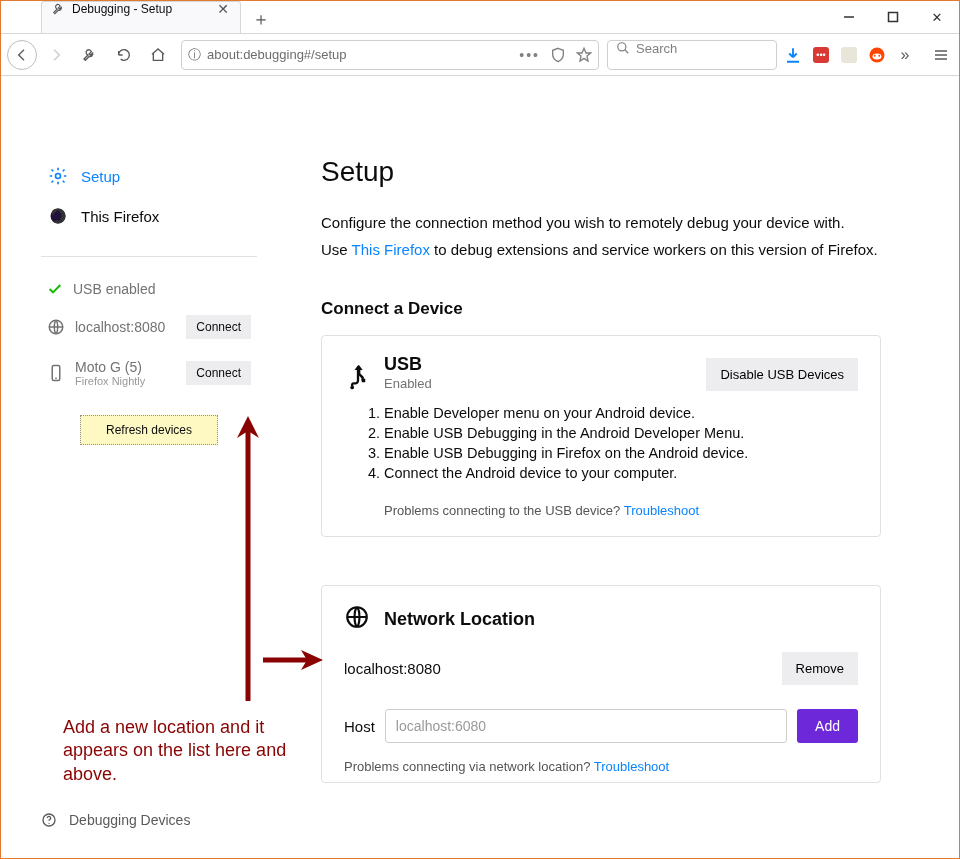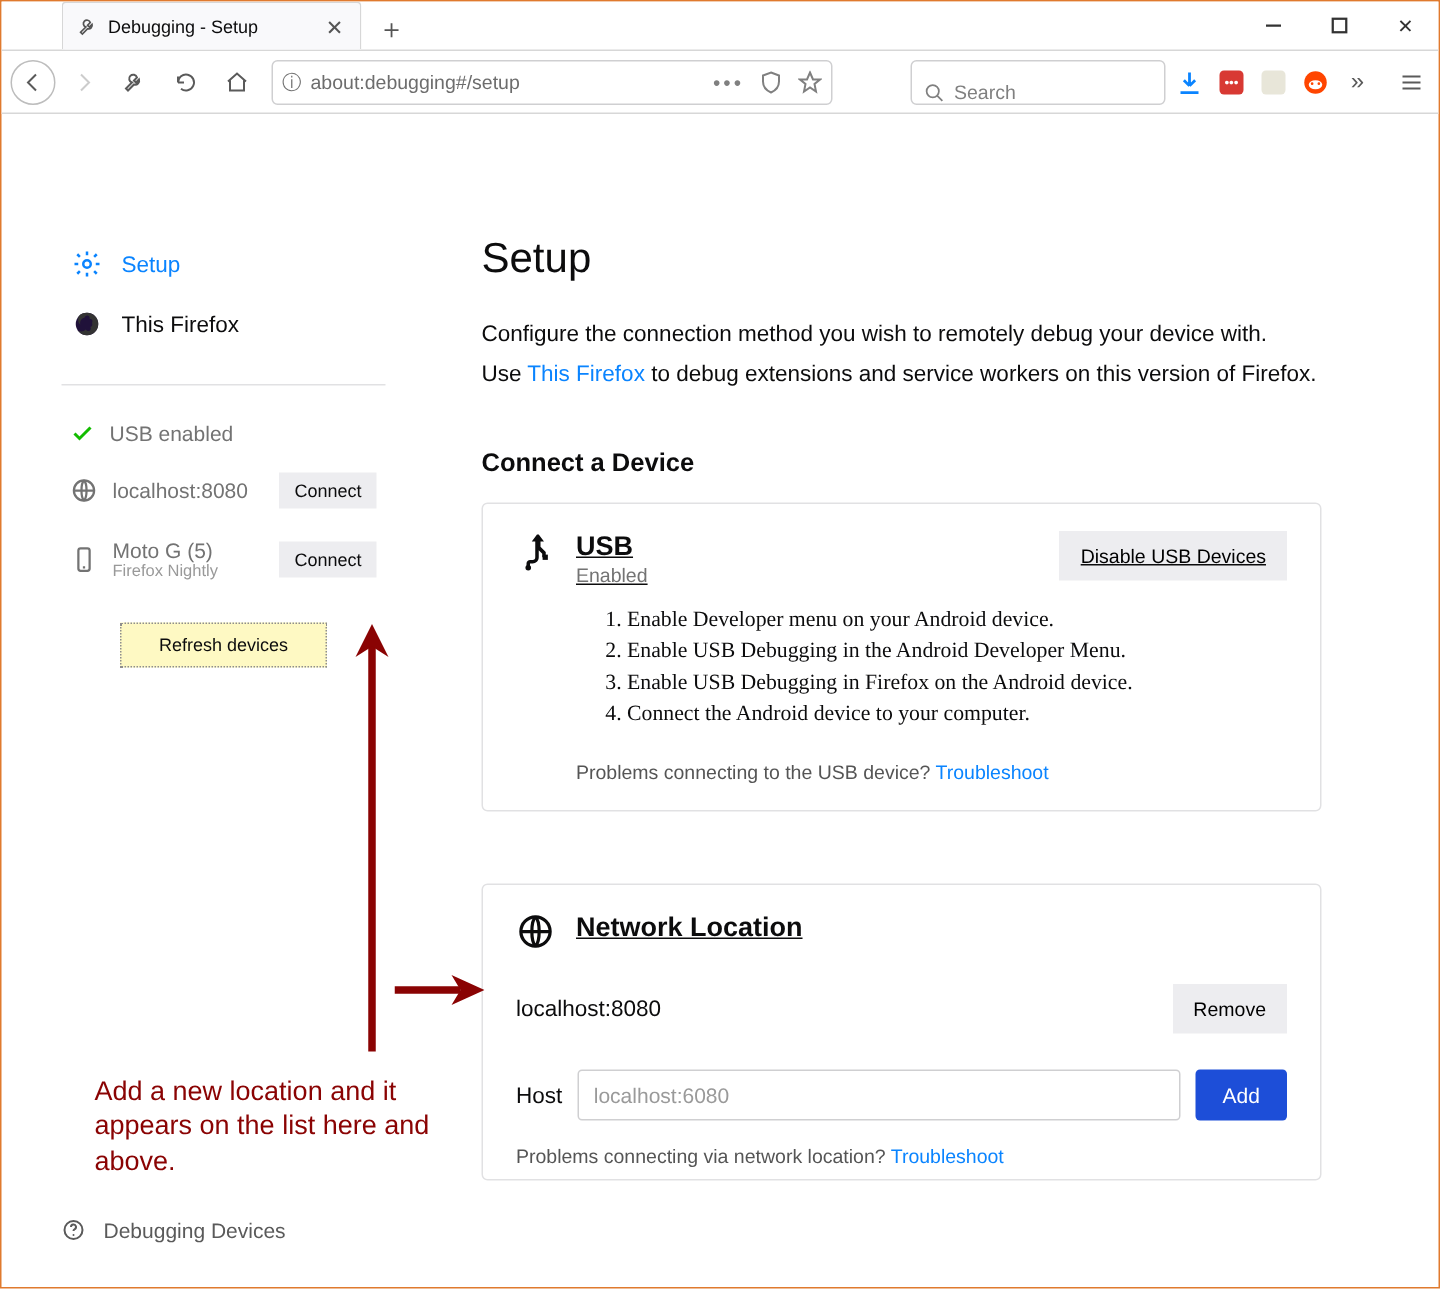--- a/index.html
+++ b/index.html
@@ -17,21 +17,21 @@
   
   .window-titlebar {
     height: 33px;
     background: #fff;
     display: flex;
     align-items: stretch;
     border-bottom: 1px solid #d7d7d7;
   }
   .tab-strip { display:flex; align-items:flex-end; padding-left:40px; flex:1; }
   .tab {
-    display:flex; align-items:center; gap:6px;
+    display:flex; gap:6px;
     height:32px; padding:0 10px;
     background:#f9f9fb;
     border:1px solid #d7d7d7; border-bottom:none;
     border-top-left-radius:3px; border-top-right-radius:3px;
     min-width:200px;
   }
   .tab-label { flex:1; font-size:12px; color:#0c0c0d; }
   .tab-close { width:14px; height:14px; color:#555; display:flex; align-items:center; justify-content:center; font-size:14px; line-height:1;}
   .newtab-btn {
     width:28px; height:28px; margin-left:6px; display:flex; align-items:center; justify-content:center;
@@ -60,23 +60,23 @@
   .nav-btn.circled { border:1px solid #bdbdbd; border-radius:50%; width:30px; height:30px;}
   .urlbar {
     flex:1; display:flex; align-items:center;
     border:1px solid #cfcfd1; border-radius:4px; height:30px;
     margin:0 4px; padding:0 6px; gap:6px; min-width:320px;
   }
   .urlbar .info-icon { color:#737373; font-size:13px;}
   .urlbar .url-text { flex:1; font-size:13px; color:#6d6d6d;}
   .urlbar .url-right { display:flex; align-items:center; gap:10px; color:#808080;}
   .searchbar {
-    width:170px; display:flex; align-items:flex-end; gap:6px;
+    width:170px; display:flex; align-items:flex-start; gap:6px;
     border:1px solid #cfcfd1; border-radius:4px; height:30px; padding:0 8px;
-    color:#808080; font-size:13px;margin-left:44px;
+    color:#808080; font-size:13px;
   }
   .tool-icon { width:24px; height:24px; display:flex; align-items:center; justify-content:center; }
 
   
   .page-area { position:relative; height: calc(859px - 33px - 42px - 2px); overflow:hidden; }
 
   .content-wrapper {
     display:flex;
     padding: 80px 0 0 0;
   }
@@ -124,48 +124,48 @@
   h1.page-title { font-weight:400; font-size:28px; margin:0 0 24px 0; }
   .intro { font-size:15px; color:#0c0c0d; margin:0 0 4px 0; line-height:1.5;}
   .intro a { color:#0a84ff; text-decoration:none;}
   h2.section-head { font-weight:700; font-size:17px; margin:38px 0 16px 0;}
 
   .card {
     border:1px solid #e1e1e3; border-radius:4px;
     padding:18px 22px 18px 22px; margin-bottom:24px;
     background:#fff;
   }
-  .card-head { display:flex; align-items:flex-start;text-decoration:underline; }
+  .card-head { display:flex; align-items:flex-end; }
   .card-head .icon { width:40px; font-size:26px; }
   .card-head .titles { flex:1; }
   .card-head .ct { font-size:18px; font-weight:700; margin:0;}
   .card-head .cs { font-size:13px; color:#737373; margin-top:1px;}
   .btn-right {
     background:#ededf0; border:none; padding:9px 14px; font-size:13px;
     font-family:inherit;
   }
-  ol.steps { margin:14px 0 10px 74px; padding:0;font-family:Liberation Serif, serif; }
+  ol.steps { margin:14px 0 10px 40px; padding:0; }
   ol.steps li { margin:4px 0; font-size:14.5px;}
   .footnote { margin-left:40px; font-size:13px; color:#555; margin-top:22px;}
   .footnote a { color:#0a84ff; text-decoration:none;}
 
   .net-item {
     display:flex; align-items:center; gap:10px;
     margin:18px 0 0 0; padding:4px 0;
   }
   .net-item .loc { flex:1; font-size:15px;}
   .host-row { display:flex; align-items:center; gap:10px; margin-top:20px;}
   .host-row label { font-size:15px;}
   .host-row input[type=text] {
     flex:1; height:34px; border:1px solid #cfcfd1; border-radius:3px;
     padding:0 10px; font-size:14px; font-family:inherit; color:#333;
   }
   .host-row input[type=text]::placeholder { color:#9a9a9a; }
   .btn-blue {
-    background:#1d4ed8; color:#fff; border:none; border-radius:3px;
+    background:#6d28d9; color:#fff; border:none; border-radius:3px;
     padding:9px 18px; font-size:14px; font-family:inherit;
   }
 
   
   .annotation {
     position:absolute;
     left: 14px;
     top: 640px;
     color:#8a0303;
     font-family: Arial, sans-serif;

